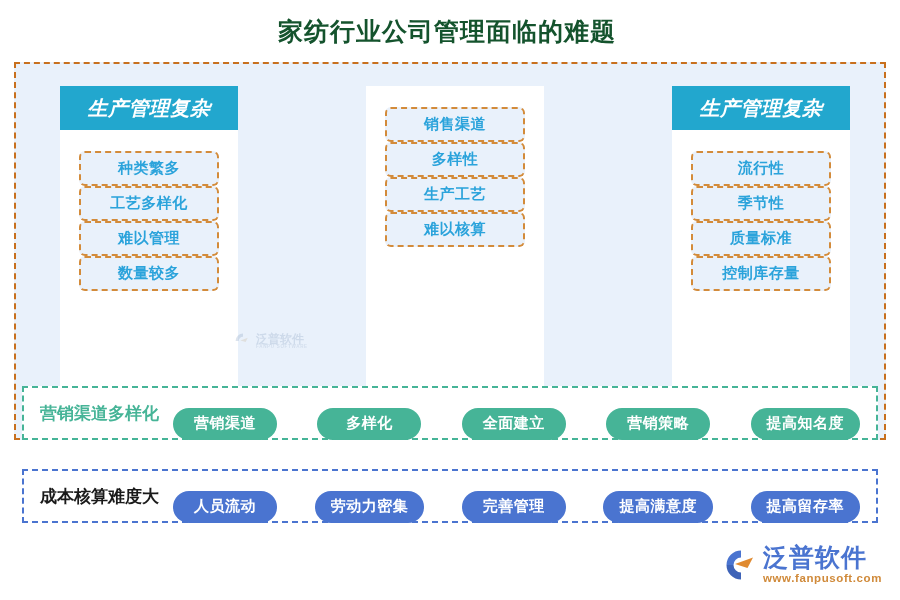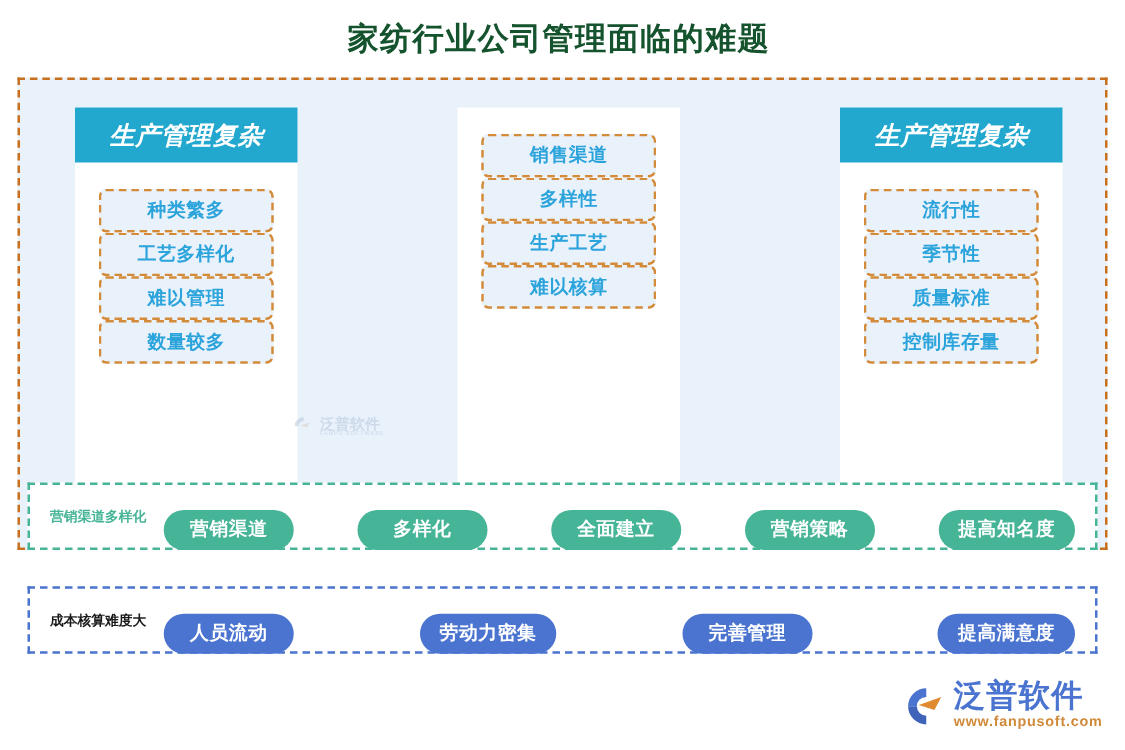--- a/index.html
+++ b/index.html
@@ -73,21 +73,21 @@
     position: absolute;
     left: 22px; width: 856px; height: 54px;
     background: #ffffff;
     display: flex; align-items: center;
     padding: 0 16px;
   }
   .row-green { top: 386px; border: 2px dashed #46B497; }
   .row-blue  { top: 469px; border: 2px dashed #4A74D0; }
 
   .row-label {
-    font-size: 11px; font-weight: bold;
+    font-size: 17px; font-weight: bold;
     white-space: nowrap;
     margin-right: 14px;
   }
   .row-green .row-label { color: #46B497; }
   .row-blue  .row-label { color: #1A1A1A; }
 
   .pill-group {
     flex: 1;
     display: flex; align-items: center;
     justify-content: space-between;
@@ -216,20 +216,21 @@
     </div>
   </div>
 
   <div class="row-band row-blue">
     <div class="row-label">成本核算难度大</div>
     <div class="pill-group">
       <div class="pill pill-blue">人员流动</div>
       <div class="pill pill-blue">劳动力密集</div>
       <div class="pill pill-blue">完善管理</div>
       <div class="pill pill-blue">提高满意度</div>
+      <div class="pill pill-blue">提高留存率</div>
     </div>
   </div>
 
   <div class="brand">
     <span class="brand-mark">
       <svg viewBox="0 0 34 34" width="34" height="34">
         <path d="M3.5 18 A14.5 14.5 0 0 1 18 3.5 L18 10.5 A7.5 7.5 0 0 0 10.5 18 Z" fill="#4A74D0"></path>
         <path d="M3.5 18 A14.5 14.5 0 0 0 18 32.5 L18 25.5 A7.5 7.5 0 0 1 10.5 18 Z" fill="#3E63B8"></path>
         <path d="M12 17 L30 10.5 L24.5 21 Z" fill="#E08A30"></path>
       </svg>

